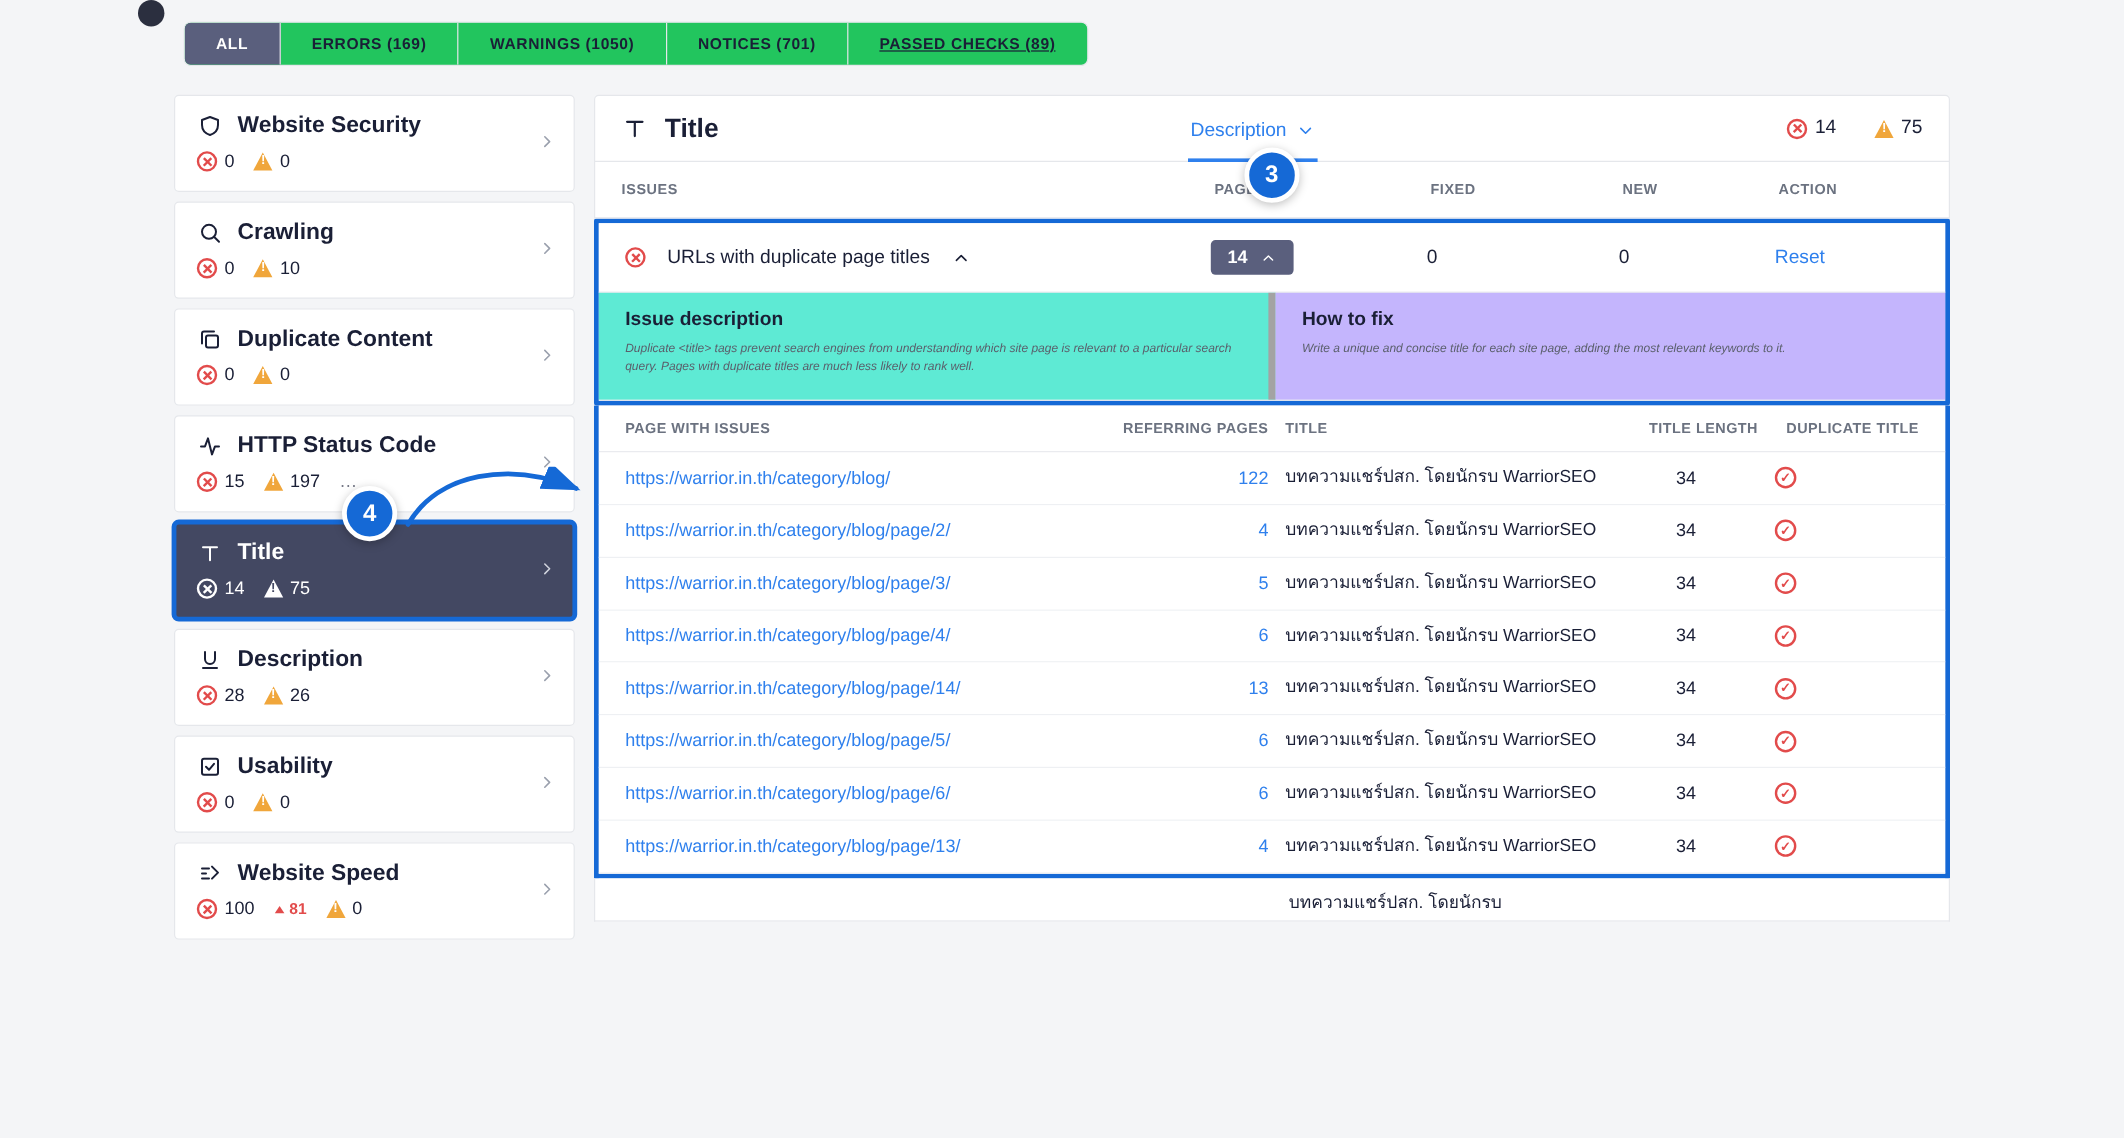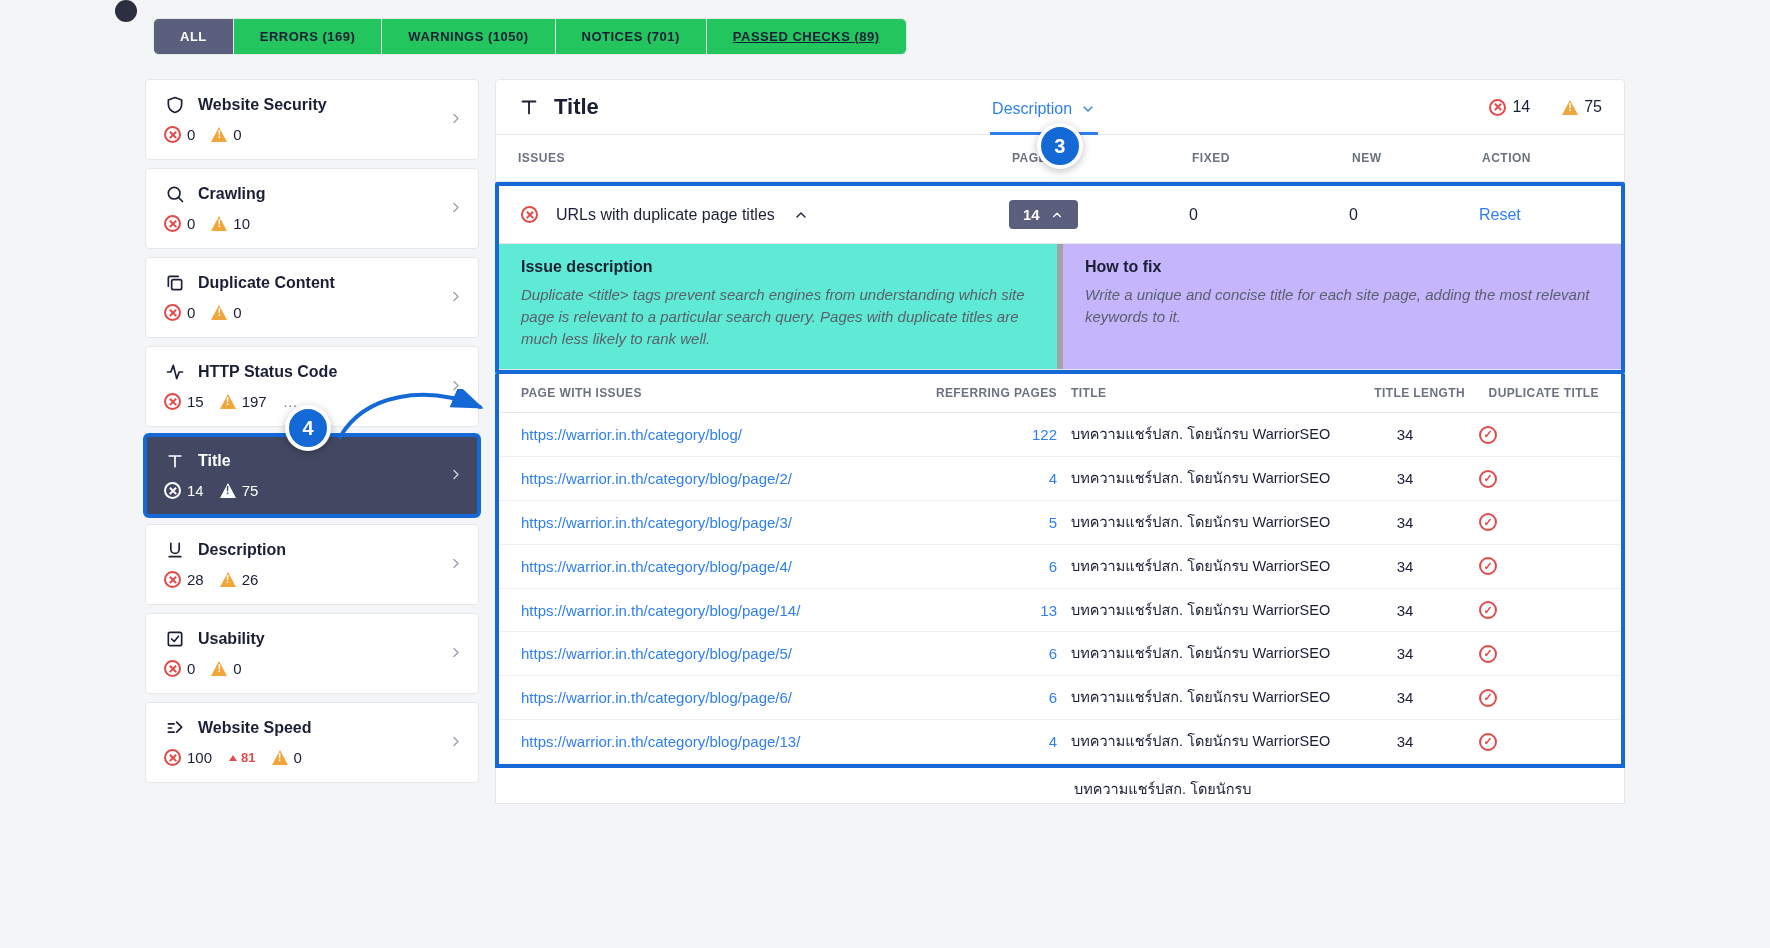--- a/index.html
+++ b/index.html
@@ -35,21 +35,21 @@
 .top-dot{position:absolute;top:0;left:-10px;width:22px;height:22px;border-radius:50%;background:#2b2f3f;}
 
 
 .layout{display:flex;gap:16px;align-items:flex-start;}
 .sidebar{width:334px;flex:none;position:relative;}
 .main{flex:1;min-width:0;}
 
 
 .side-card{background:#fff;border:1px solid var(--line);border-radius:4px;padding:14px 18px 16px;margin-bottom:8px;position:relative;cursor:pointer;}
 .side-card.active{background:var(--purple-dark);color:#fff;border-color:var(--purple-dark);}
-.side-head{display:flex;align-items:center;gap:12px;font-weight:600;font-size:16px;}
+.side-head{display:flex;align-items:center;gap:12px;font-weight:600;font-size:19px;}
 .side-icon{width:22px;height:22px;display:flex;align-items:center;justify-content:center;color:inherit;}
 .side-stats{display:flex;gap:16px;margin-top:10px;align-items:center;font-size:15px;}
 .stat{display:flex;align-items:center;gap:6px;font-weight:500;}
 .chev{position:absolute;right:14px;top:50%;transform:translateY(-50%);color:#9aa0ad;}
 .side-card.active .chev{color:#cfd2dc;}
 .delta{display:flex;align-items:center;gap:3px;font-size:13px;color:var(--red);font-weight:600;}
 
 
 .i-err{width:17px;height:17px;border:2.3px solid var(--red);border-radius:50%;position:relative;}
 .i-err::before,.i-err::after{content:"";position:absolute;top:50%;left:50%;width:9px;height:2.2px;background:var(--red);transform-origin:center;}
@@ -83,21 +83,21 @@
 .t-row .issue-name{display:flex;align-items:center;gap:18px;font-weight:500;}
 .pgs-pill{background:var(--purple);color:#fff;padding:6px 14px;border-radius:4px;font-weight:600;font-size:15px;display:inline-flex;align-items:center;gap:10px;cursor:pointer;}
 .reset-link{color:var(--blue);font-weight:500;cursor:pointer;}
 
 
 .desc-panel{display:flex;border-bottom:1px solid var(--line);}
 .desc-col{flex:1;padding:14px 22px 20px;}
 .desc-col.left{background:#5eead4;border-right:6px solid #a3a3a3;}
 .desc-col.right{background:#c4b5fd;}
 .desc-col h4{margin:0 0 8px;font-size:16px;font-weight:700;}
-.desc-col p{margin:0;font-style:italic;color:#5a5f6b;font-size:15px;line-height:1.45;}
+.desc-col p{margin:0;font-style:italic;color:#5a5f6b;font-size:10px;line-height:1.45;}
 
 
 .sub-wrap{border:4px solid var(--highlight-blue);border-top:none;}
 .sub-head,.sub-row{display:grid;grid-template-columns:1fr 130px 260px 120px 120px;align-items:center;padding:12px 22px;gap:14px;}
 .sub-head{background:#fff;border-bottom:1px solid var(--line);font-size:12px;font-weight:700;letter-spacing:.4px;color:var(--muted);}
 .sub-head .r{text-align:right;}
 .sub-row{background:#fff;border-bottom:1px solid #eef0f3;font-size:15px;}
 .sub-link{color:var(--blue);cursor:pointer;word-break:break-all;}
 .num{text-align:right;color:var(--blue);font-weight:500;}
 .cval{text-align:center;}

